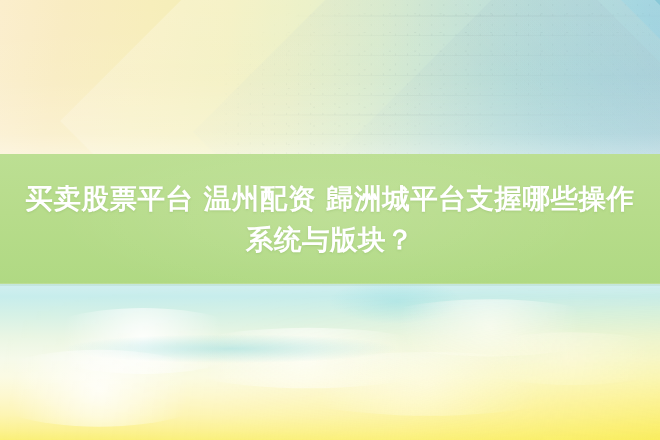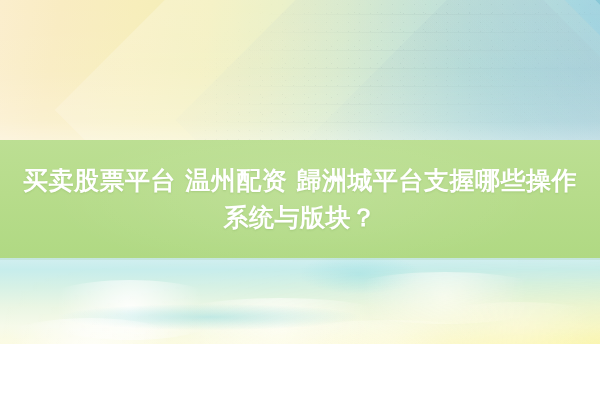--- a/index.html
+++ b/index.html
@@ -7,21 +7,21 @@
     padding: 0;
     background: #ffffff;
   }
   body {
     font-family: "DejaVu Sans", "Liberation Sans", sans-serif;
   }
 
   #banner {
     position: relative;
     width: 600px;
-    height: 344px;
+    height: 400px;
     overflow: hidden;
     background: #f6f0cf;
   }
 
   
   .top-section {
     position: absolute;
     left: 0;
     top: 0;
     width: 600px;

